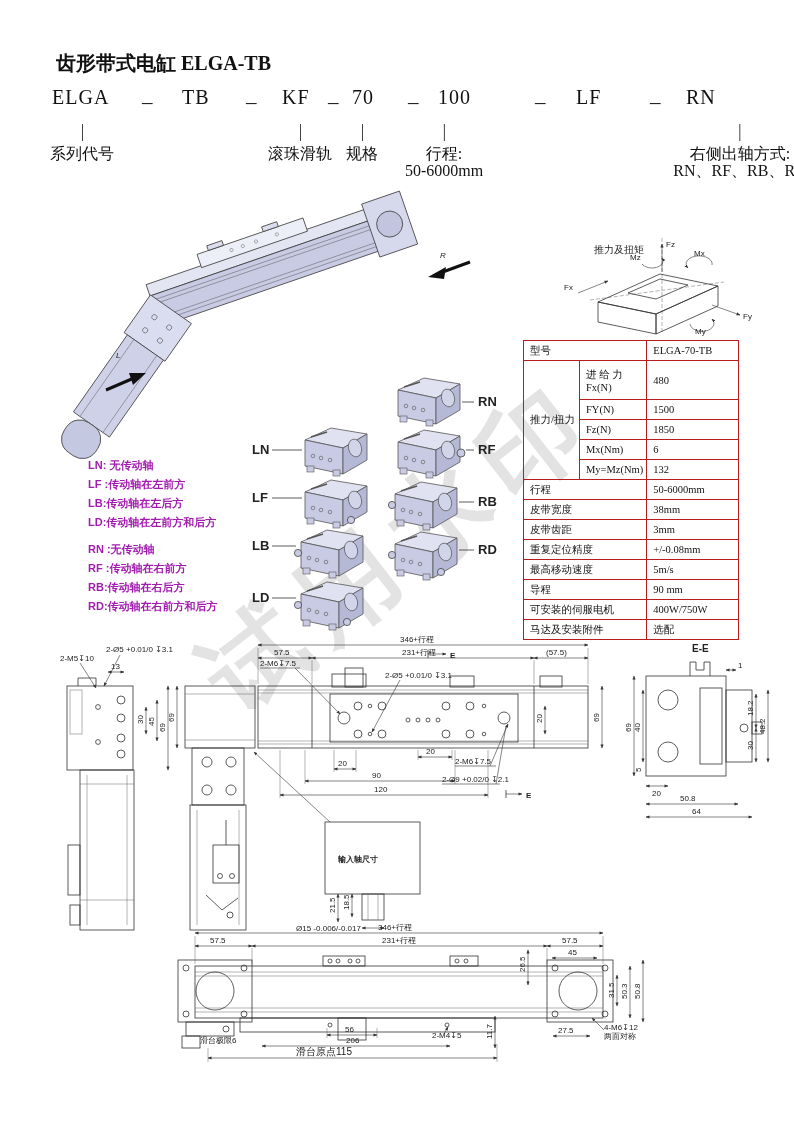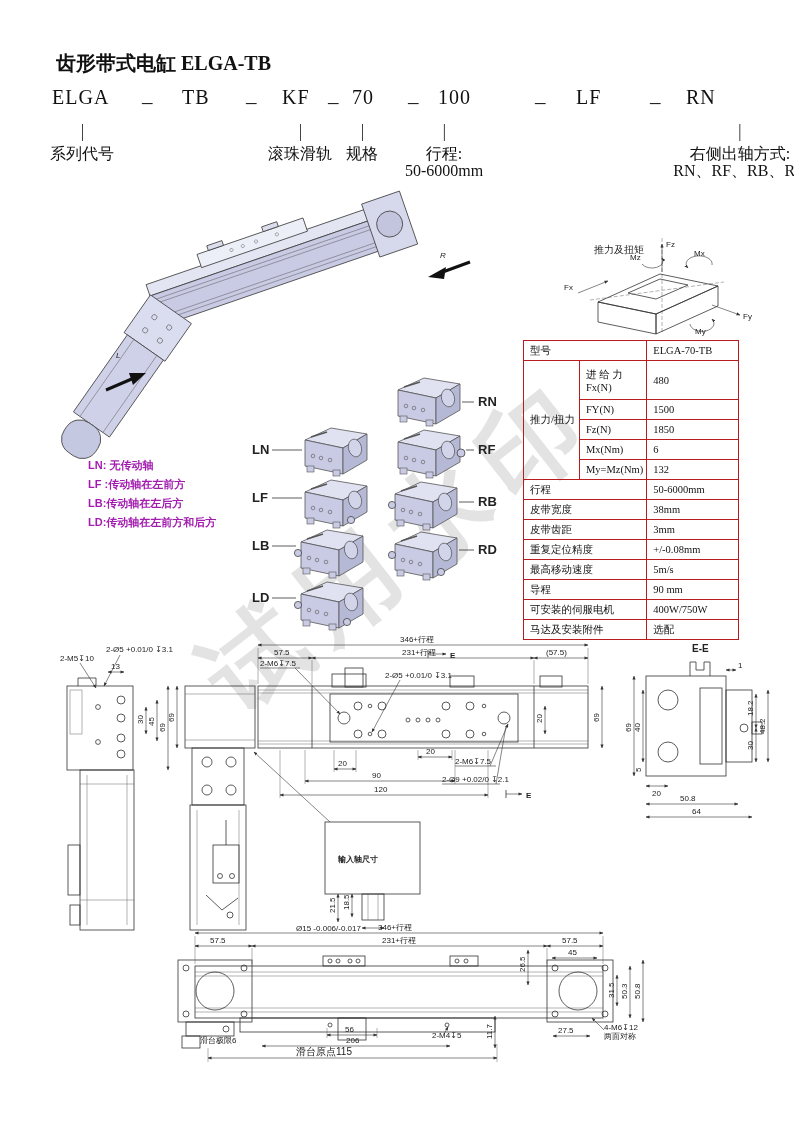--- a/index.html
+++ b/index.html
@@ -137,20 +137,26 @@
           <td class="val">选配</td>
         </tr>
   </tbody>
     </table>
 
   <div class="opts" style="top:456px">
     <div>LN: 无传动轴</div>
     <div>LF :传动轴在左前方</div>
     <div>LB:传动轴在左后方</div>
     <div>LD:传动轴在左前方和后方</div>
+  </div>
+  <div class="opts" style="top:540px">
+    <div>RN :无传动轴</div>
+    <div>RF :传动轴在右前方</div>
+    <div>RB:传动轴在右后方</div>
+    <div>RD:传动轴在右前方和后方</div>
   </div>
 
   <svg class="layer" width="794" height="1123" viewBox="0 0 794 1123">
     <defs>
       <marker id="ar" viewBox="0 0 10 10" refX="9" refY="5" markerWidth="6.5" markerHeight="6.5" orient="auto-start-reverse">
           <path d="M0,1 L10,5 L0,9 z" fill="#333"></path>
         </marker>
       <pattern id="h" width="5" height="5" patternTransform="rotate(45)" patternUnits="userSpaceOnUse">
           <line x1="0" y1="0" x2="0" y2="5" stroke="#999" stroke-width="1"></line>
         </pattern>

